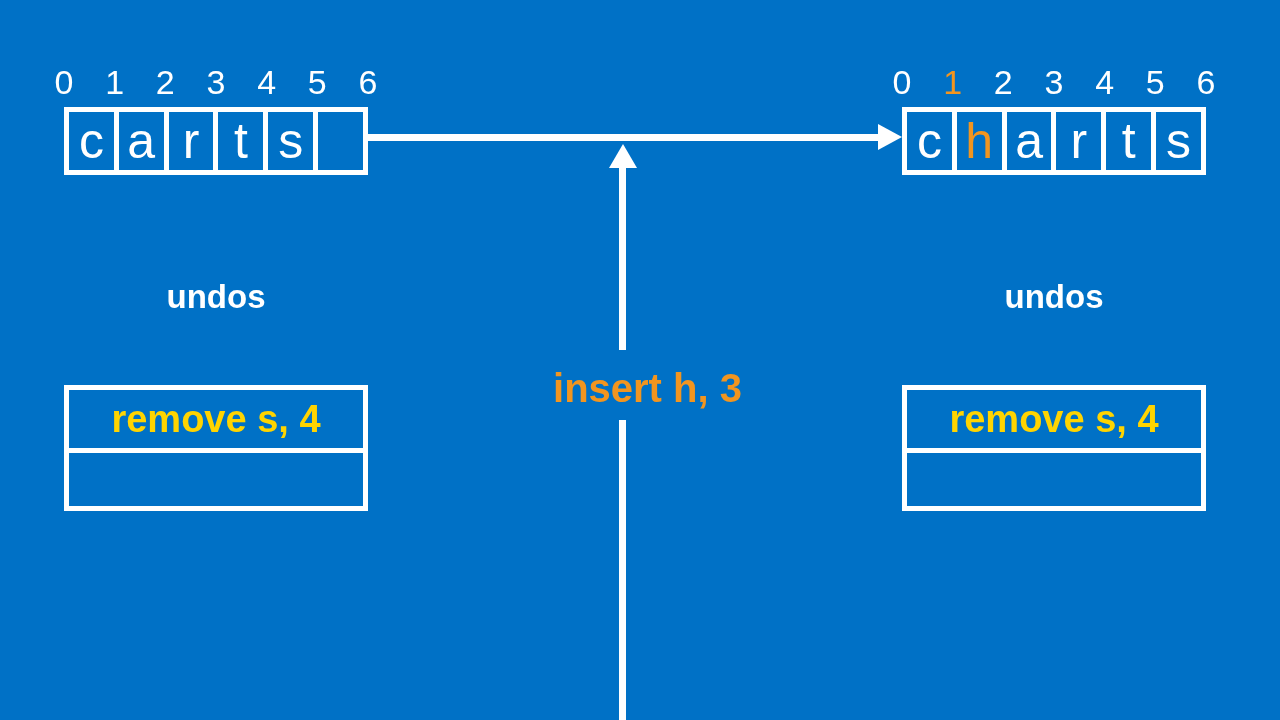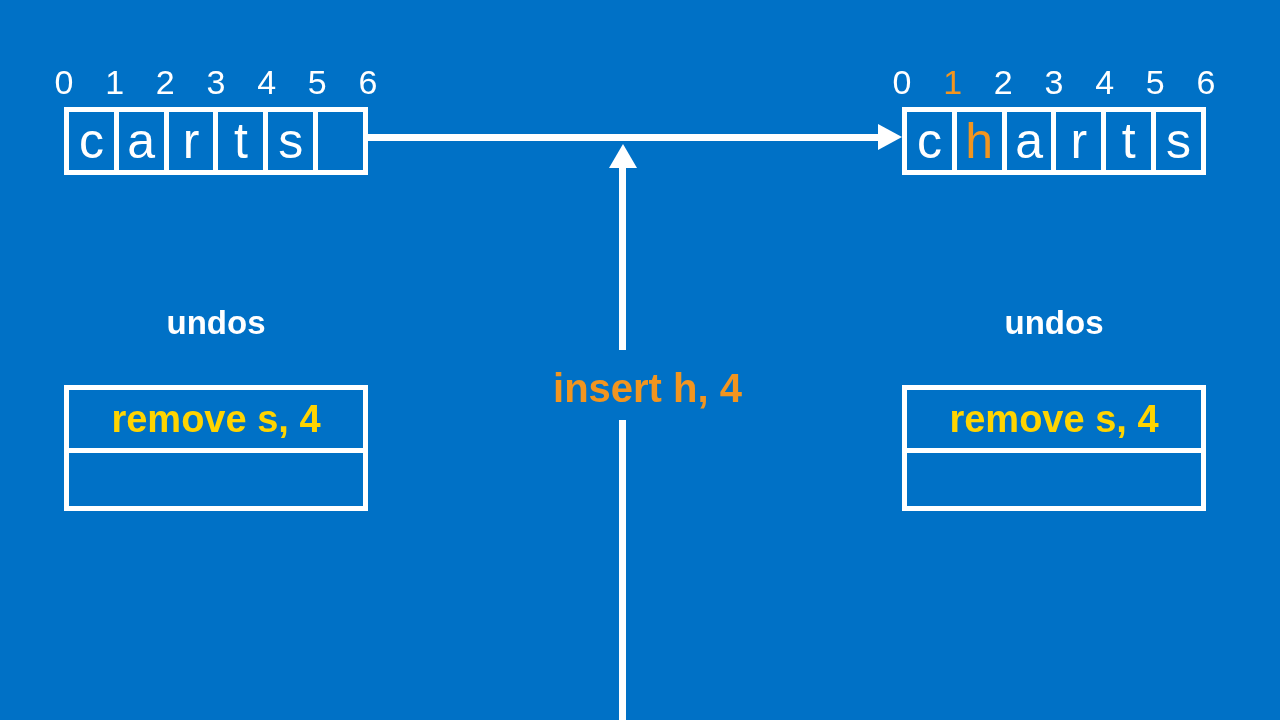--- a/index.html
+++ b/index.html
@@ -52,21 +52,21 @@
 
   .op-label{
     position:absolute;left:515px;top:366px;width:265px;
     text-align:center;color:#F2951F;font-size:40px;font-weight:bold;
     line-height:44px;white-space:nowrap;
   }
 
   
   .stack-title{
     position:absolute;top:278px;width:304px;text-align:center;
-    color:#FFFFFF;font-size:33px;font-weight:bold;line-height:38px;margin-top:26px;
+    color:#FFFFFF;font-size:33px;font-weight:bold;line-height:38px;
   }
   .stack-box{
     position:absolute;top:357px;width:304px;height:126px;
     border:5px solid #FFFFFF;box-sizing:border-box;margin-top:28px;
   }
   .stack-row{
     height:58px;border-bottom:5px solid #FFFFFF;
     display:flex;align-items:center;justify-content:center;
   }
   .stack-row:last-child{border-bottom:none;height:53px;}
@@ -138,21 +138,21 @@
     <div class="cell">
         <span>s</span>
       </div>
   </div>
 
   <div class="h-arrow-line"></div>
   <div class="h-arrow-head"></div>
   <div class="v-arrow-head"></div>
   <div class="v-line v-line-upper"></div>
   <div class="v-line v-line-lower"></div>
-  <div class="op-label">insert h, 4</div>
+  <div class="op-label">insert h, 3</div>
 
   <div class="stack-title left-col">undos</div>
   <div class="stack-box left-col">
     <div class="stack-row">
         <span>remove s, 4</span>
       </div>
     <div class="stack-row">
         <span></span>
       </div>
   </div>

